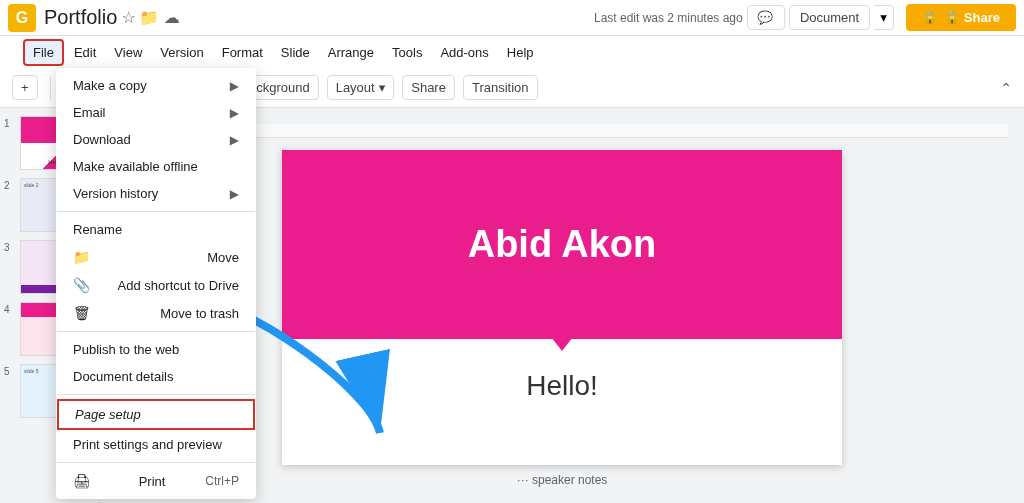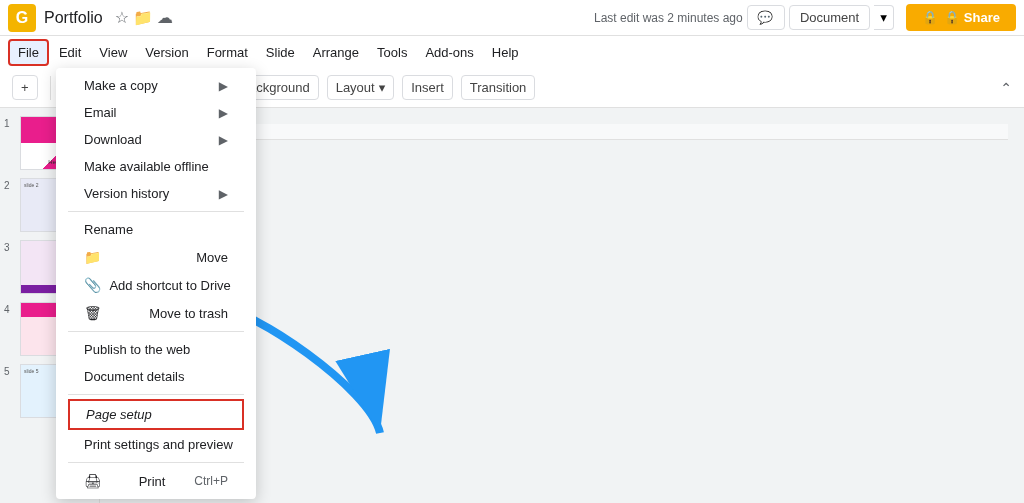--- a/index.html
+++ b/index.html
@@ -8,33 +8,33 @@
     
     .top-bar {
       display: flex; align-items: center; height: 36px; background: #fff;
       border-bottom: 1px solid #e0e0e0; padding: 0 8px; gap: 4px;
     }
     .app-icon {
       width: 28px; height: 28px; background: #f4b400; border-radius: 4px;
       display: flex; align-items: center; justify-content: center; margin-right: 4px;
     }
     .app-icon-inner { color: white; font-size: 16px; font-weight: bold; }
-    .doc-title { font-size: 16px; color: #202124; margin-right: 8px; }
+    .doc-title { font-size: 20px; color: #202124; }
     .title-icon { color: #5f6368; font-size: 16px; cursor: pointer; }
     .spacer { flex: 1; }
     .last-edit { font-size: 12px; color: #5f6368; }
     .btn-comment { background: #fff; border: 1px solid #dadce0; border-radius: 4px; padding: 4px 10px; font-size: 13px; color: #444; cursor: pointer; display: flex; align-items: center; gap: 4px; }
     .btn-present { background: #fff; border: 1px solid #dadce0; border-radius: 4px; padding: 4px 10px; font-size: 13px; color: #444; cursor: pointer; }
     .btn-present-arrow { background: #fff; border: 1px solid #dadce0; border-left: none; border-radius: 0 4px 4px 0; padding: 4px 6px; cursor: pointer; }
     .btn-share { background: #f9ab00; border: none; border-radius: 4px; padding: 6px 16px; font-size: 13px; color: #fff; font-weight: 600; cursor: pointer; margin-left: 8px; display: flex; align-items: center; gap: 6px; }
 
     
     .menu-bar {
       display: flex; align-items: center; height: 32px; background: #fff;
-      padding: 0 8px; gap: 2px;
+      padding: 0 23px; gap: 2px;
     }
     .menu-item {
       padding: 4px 8px; font-size: 13px; color: #202124; cursor: pointer;
       border-radius: 4px; white-space: nowrap;
     }
     .menu-item.active { background: #e8f0fe; border: 2px solid #d93025; color: #202124; }
 
     
     .toolbar {
       display: flex; align-items: center; height: 40px; background: #fff;
@@ -85,21 +85,21 @@
     }
     .speaker-notes {
       width: 560px; margin-top: 8px; font-size: 12px; color: #5f6368; text-align: center;
     }
 
     
     .file-menu {
       position: absolute; top: 68px; left: 56px; z-index: 200;
       background: #fff; border-radius: 4px;
       box-shadow: 0 4px 16px rgba(0,0,0,0.2);
-      width: 200px; padding: 4px 12px;
+      width: 200px; padding: 4px 1px;
     }
     .file-menu-item {
       display: flex; align-items: center; justify-content: space-between;
       padding: 6px 16px; font-size: 13px; color: #202124; cursor: pointer;
       white-space: nowrap;
     }
     .file-menu-divider { height: 1px; background: #e0e0e0; margin: 4px 0; }
     .file-menu-item .arrow-right { color: #5f6368; font-size: 12px; }
     .file-menu-item .shortcut { color: #5f6368; font-size: 12px; }
     .file-menu-item .icon-sm { margin-right: 8px; font-size: 14px; }
@@ -154,21 +154,21 @@
   <button class="toolbar-btn">⬜</button>
   <button class="toolbar-btn">⬡</button>
   <button class="toolbar-btn">╱</button>
   <button class="toolbar-btn">▭</button>
   <div class="toolbar-sep"></div>
   <button class="toolbar-btn">Background</button>
   <button class="toolbar-btn">
     <span>Layout</span>
     <span>▾</span>
   </button>
-  <button class="toolbar-btn">Insert</button>
+  <button class="toolbar-btn">Share</button>
   <button class="toolbar-btn">Transition</button>
   <span class="toolbar-spacer"></span>
   <span class="toolbar-chevron">⌃</span>
 </div>
 
 <div class="main-layout">
 
   <div class="slide-panel">
     <div class="slide-thumb">
       <span class="slide-num">1</span>
@@ -198,20 +198,38 @@
     <div class="slide-thumb">
       <span class="slide-num">5</span>
       <div class="slide-img slide-img-5">
         <div style="font-size:5px;padding:3px;color:#555;">slide 5</div>
       </div>
     </div>
   </div>
 
   <div class="canvas-area">
     <div class="ruler-h"></div>
+    <div style="margin-top:12px;">
+      <div class="slide-canvas">
+        <div class="slide-pink-box">
+          <span class="slide-title">Abid Akon</span>
+        </div>
+
+        <div style="position:absolute;top:58%;left:50%;transform:translateX(-50%);
+          width:0;height:0;
+          border-left:14px solid transparent;
+          border-right:14px solid transparent;
+          border-top:18px solid #e91e8c;">
+        </div>
+        <div class="slide-hello">Hello!</div>
+      </div>
+      <div class="speaker-notes">
+        ··· <span>speaker notes</span>
+      </div>
+    </div>
 
     <svg style="position:absolute;left:90px;top:180px;width:220px;height:160px;z-index:50;" viewBox="0 0 220 160">
       <defs>
         <marker id="arrowhead" markerWidth="10" markerHeight="7" refX="10" refY="3.5" orient="auto">
           <polygon points="0 0, 10 3.5, 0 7" fill="#2196f3"></polygon>
         </marker>
       </defs>
       <path d="M 30 20 C 60 20, 180 100, 190 145" stroke="#2196f3" stroke-width="8" fill="none" marker-end="url(#arrowhead)"></path>
     </svg>
   </div>

